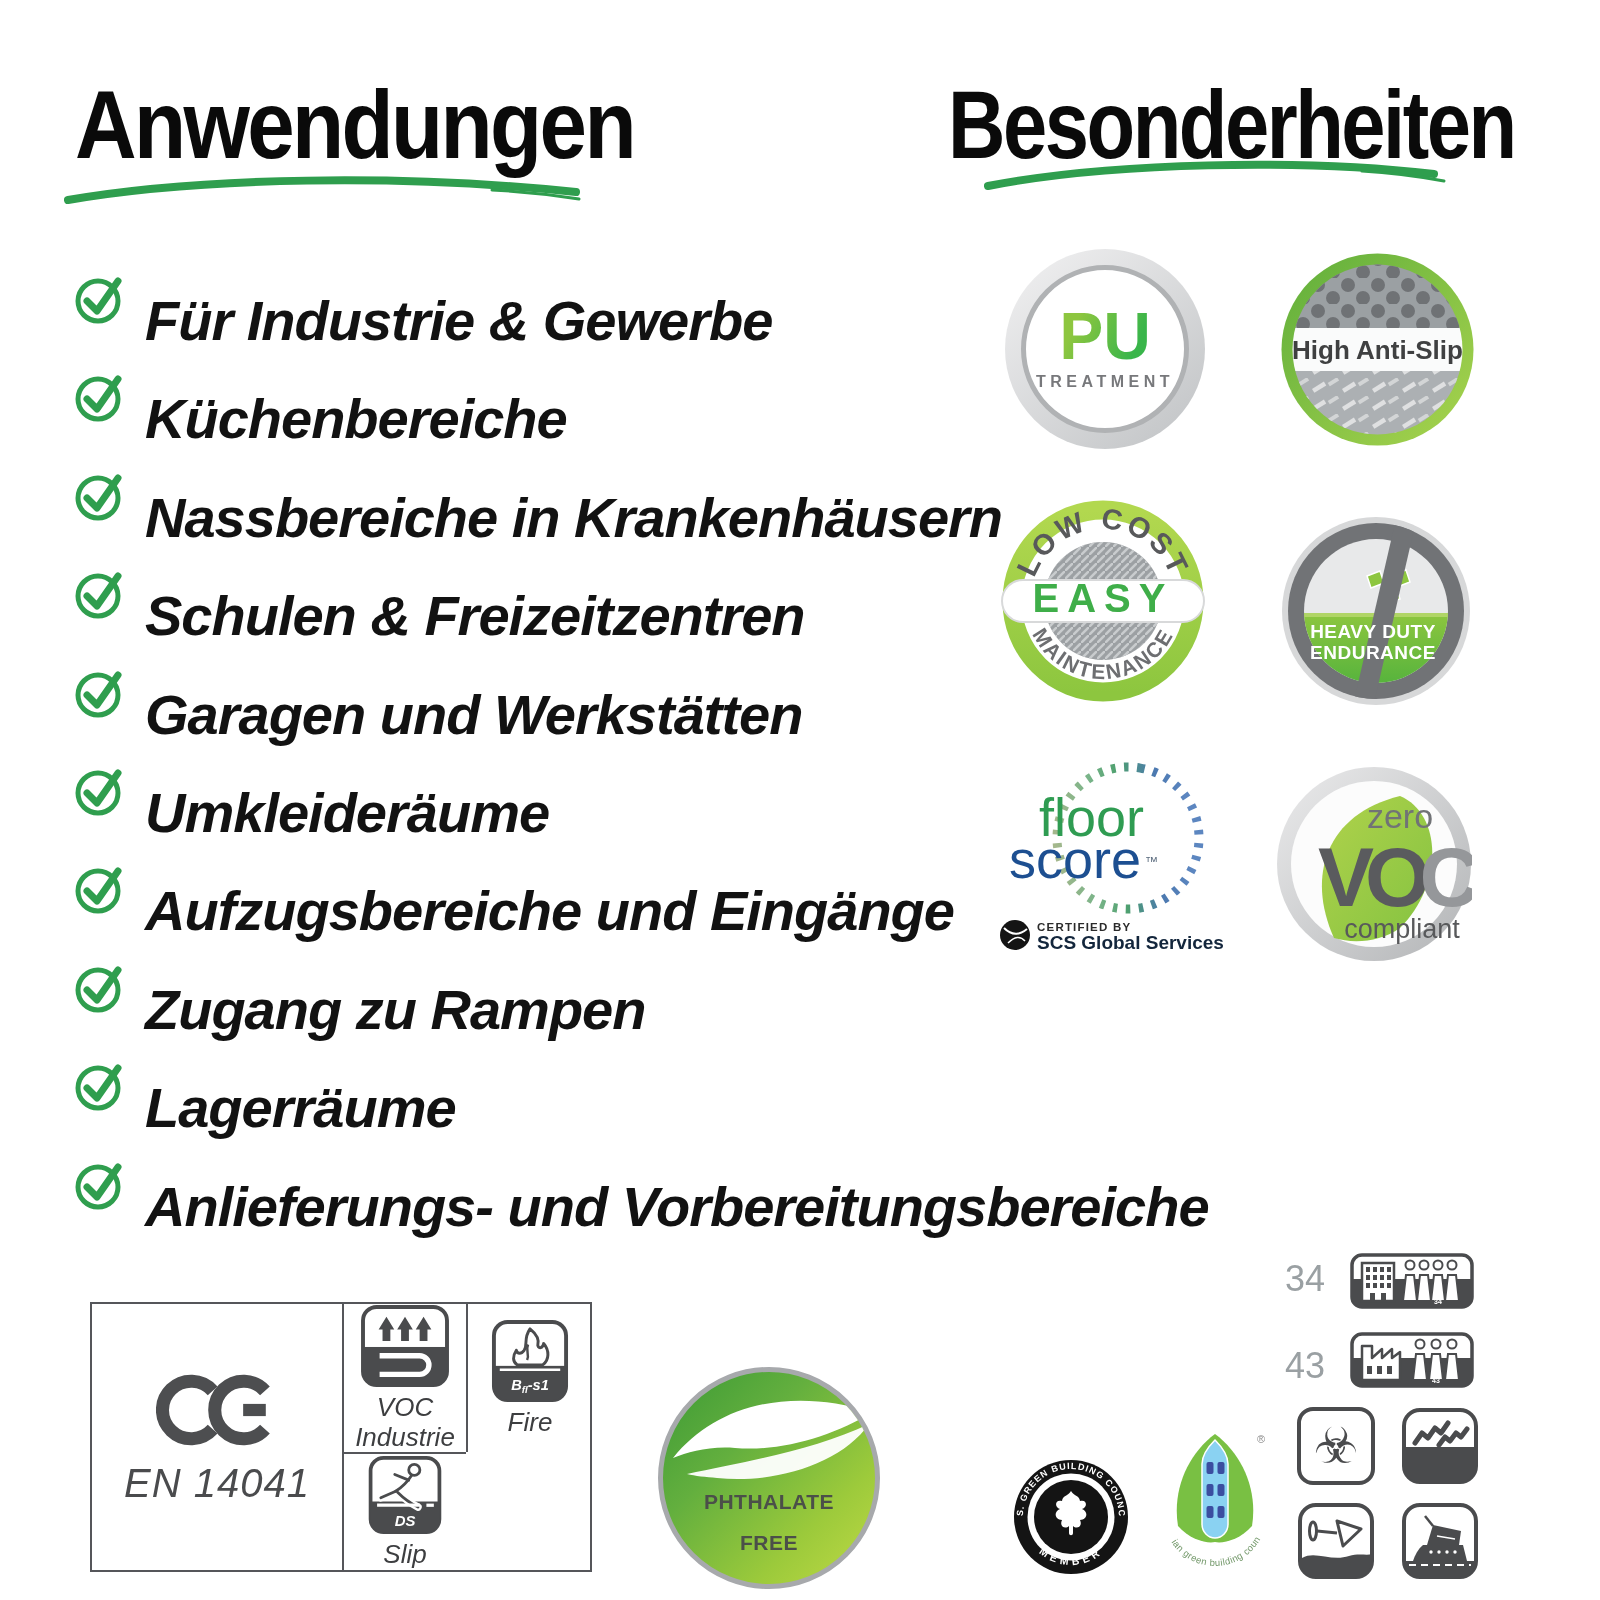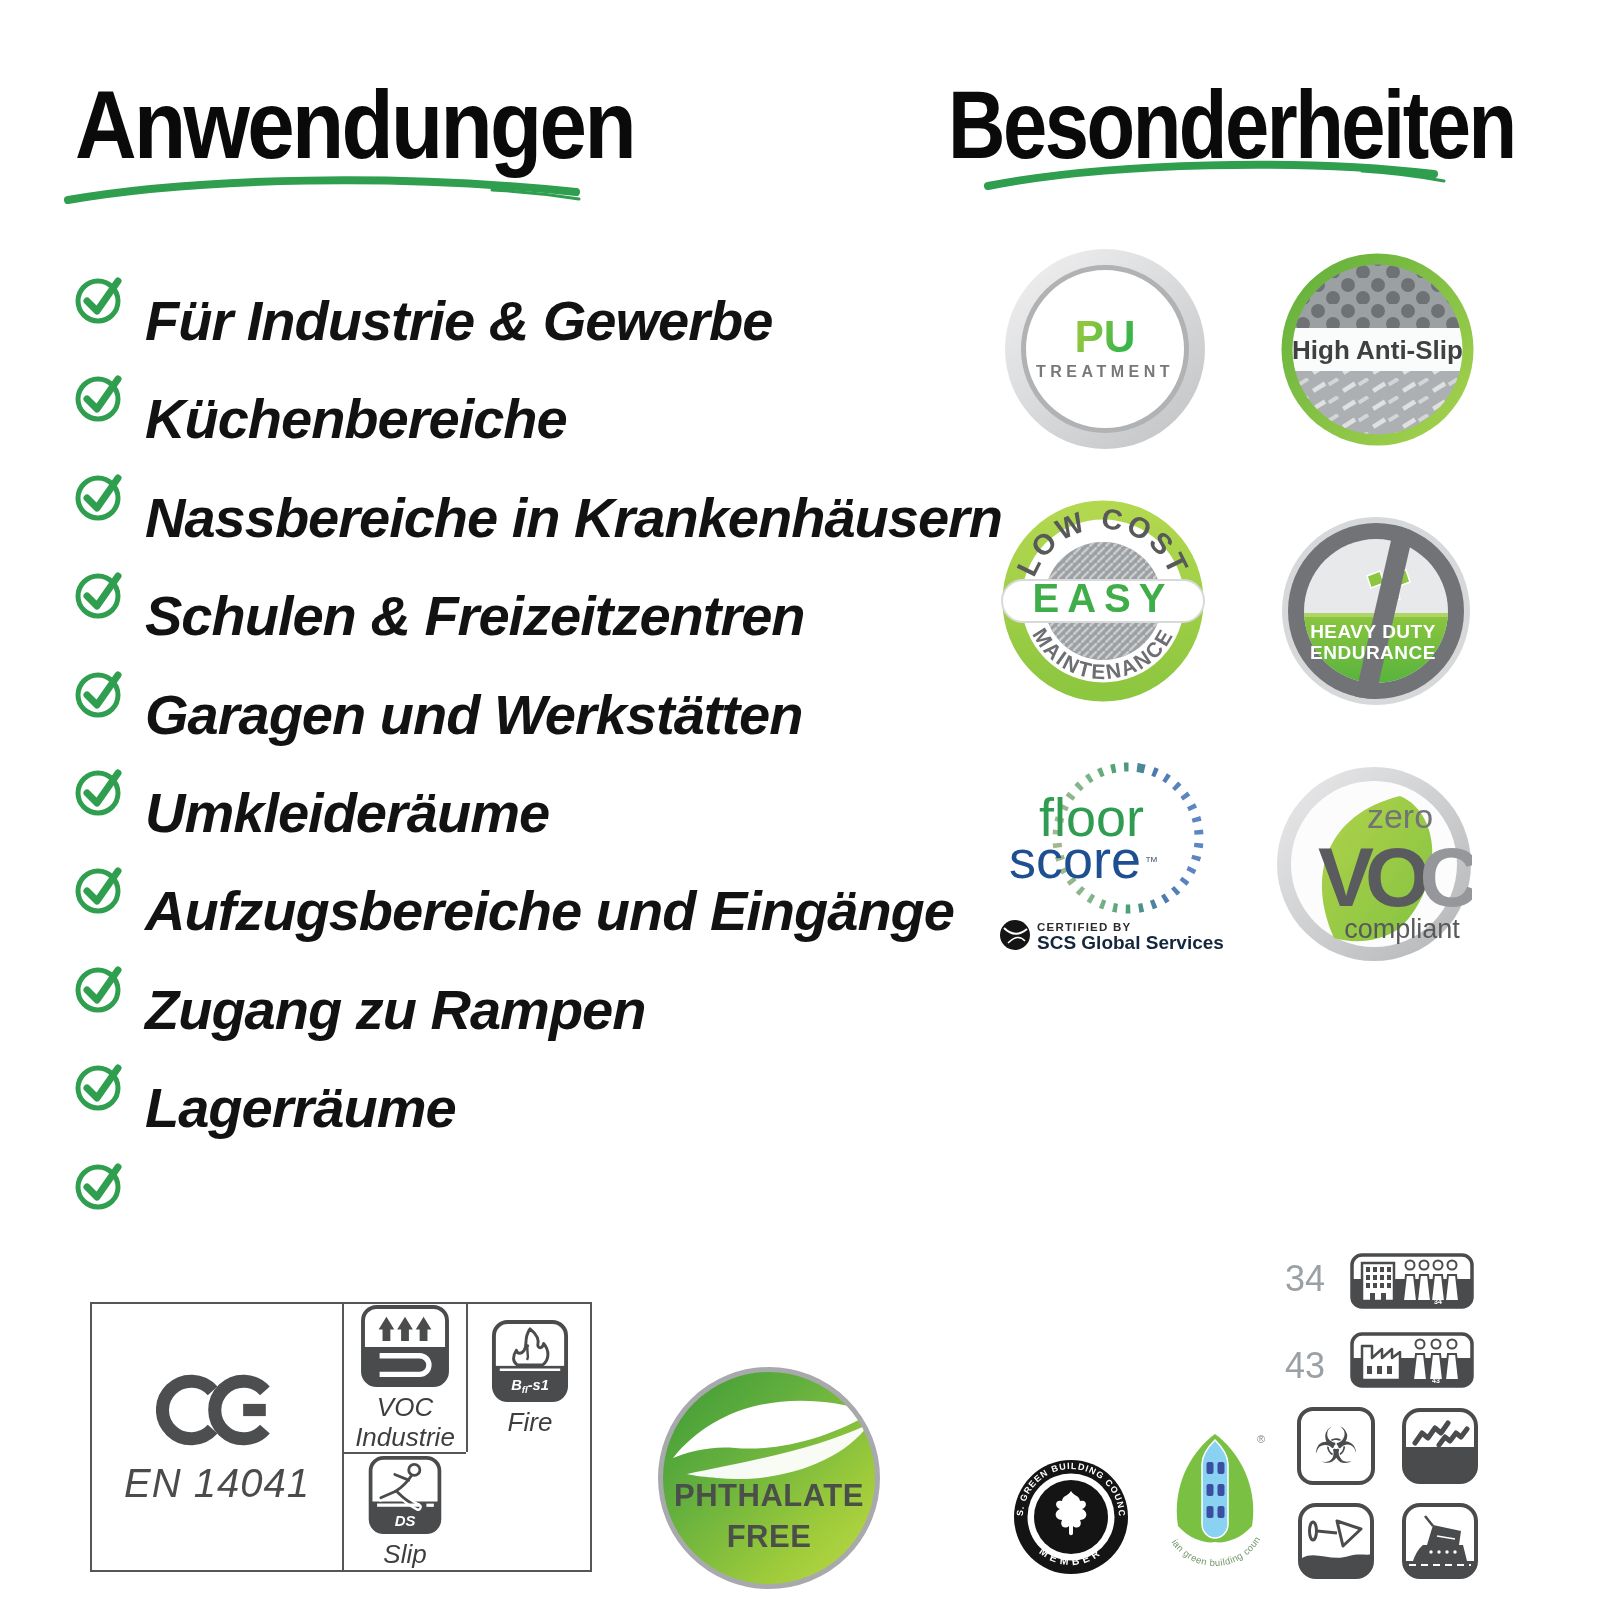--- a/index.html
+++ b/index.html
@@ -22,21 +22,21 @@
   .check-item svg{flex-shrink:0;}
 
   
   .badge{position:absolute;}
   #badge-pu{left:1005px;top:249px;width:200px;height:200px;border-radius:50%;
             background:linear-gradient(140deg,#ededee 10%,#c7c9cb 85%);
             display:flex;align-items:center;justify-content:center;}
   #badge-pu .pu-inner{width:168px;height:168px;border-radius:50%;background:#fff;
             border:5px solid #b0b2b4;box-sizing:border-box;display:flex;flex-direction:column;
             align-items:center;justify-content:center;}
-  #badge-pu .pu-word{font-size:44px;font-weight:700;line-height:.9;letter-spacing:0;
+  #badge-pu .pu-word{font-size:66px;font-weight:700;line-height:.9;letter-spacing:0;
             background:linear-gradient(115deg,#8dc63f 20%,#39b54a 80%);
             -webkit-background-clip:text;background-clip:text;-webkit-text-fill-color:transparent;}
   #badge-pu .pu-sub{font-size:16px;font-weight:700;letter-spacing:4.5px;color:#77787b;margin-top:6px;}
 
   #badge-antislip{left:1280px;top:252px;}
   #badge-lowcost{left:1001px;top:499px;}
   #badge-heavyduty{left:1281px;top:516px;}
   #badge-floorscore{left:985px;top:738px;}
   #badge-voc{left:1276px;top:766px;}
 
@@ -49,21 +49,21 @@
   .ce-main{grid-row:1/3;border-left:none;}
   .row2{border-top:2px solid #55565a;}
   .ce-label{font-size:26px;color:#3d3e40;line-height:1.12;text-align:center;margin-top:5px;}
   .ce-standard{font-size:40px;color:#4a4b4d;margin-top:10px;letter-spacing:1px;}
 
   
   #badge-phthalate{left:658px;top:1367px;width:222px;height:222px;border-radius:50%;
        border:5px solid #a7a9ac;box-sizing:border-box;overflow:hidden;position:absolute;
        background:linear-gradient(135deg,#3c9a35 0%,#63af3e 35%,#9cca3b 72%,#c0da45 100%);}
   #badge-phthalate .ph-line{position:absolute;width:100%;text-align:center;
-       font-weight:700;font-size:31px;color:#4b4f49;letter-spacing:.5px;}
+       font-weight:700;font-size:21px;color:#4b4f49;letter-spacing:.5px;margin-top:12px;}
 
   
   .usage-num{position:absolute;font-size:36px;color:#9aa0a3;}
   .sq-icon{position:absolute;}
   #icon-biohazard-box{left:1297px;top:1407px;width:78px;height:78px;border:4px solid #4a4b4d;
        border-radius:16px;box-sizing:border-box;display:flex;align-items:center;justify-content:center;}
   #icon-biohazard-box span{font-family:"DejaVu Sans",sans-serif;font-size:50px;color:#4a4b4d;line-height:1;}
 </style>
 </head>
 <body>
@@ -142,20 +142,21 @@
   <div class="check-item" style="top:1049px">
     <svg width="54" height="54" viewBox="0 0 54 54">
         <use href="#chk"></use>
       </svg>
     <span class="txt">Lagerräume</span>
   </div>
   <div class="check-item" style="top:1148px">
     <svg width="54" height="54" viewBox="0 0 54 54">
         <use href="#chk"></use>
       </svg>
+    <span class="txt">Anlieferungs- und Vorbereitungsbereiche</span>
   </div>
 
   <div class="badge" id="badge-pu">
     <div class="pu-inner">
       <div class="pu-word">PU</div>
       <div class="pu-sub">TREATMENT</div>
     </div>
   </div>
 
   <svg class="badge" id="badge-antislip" width="195" height="195" viewBox="0 0 195 195">

